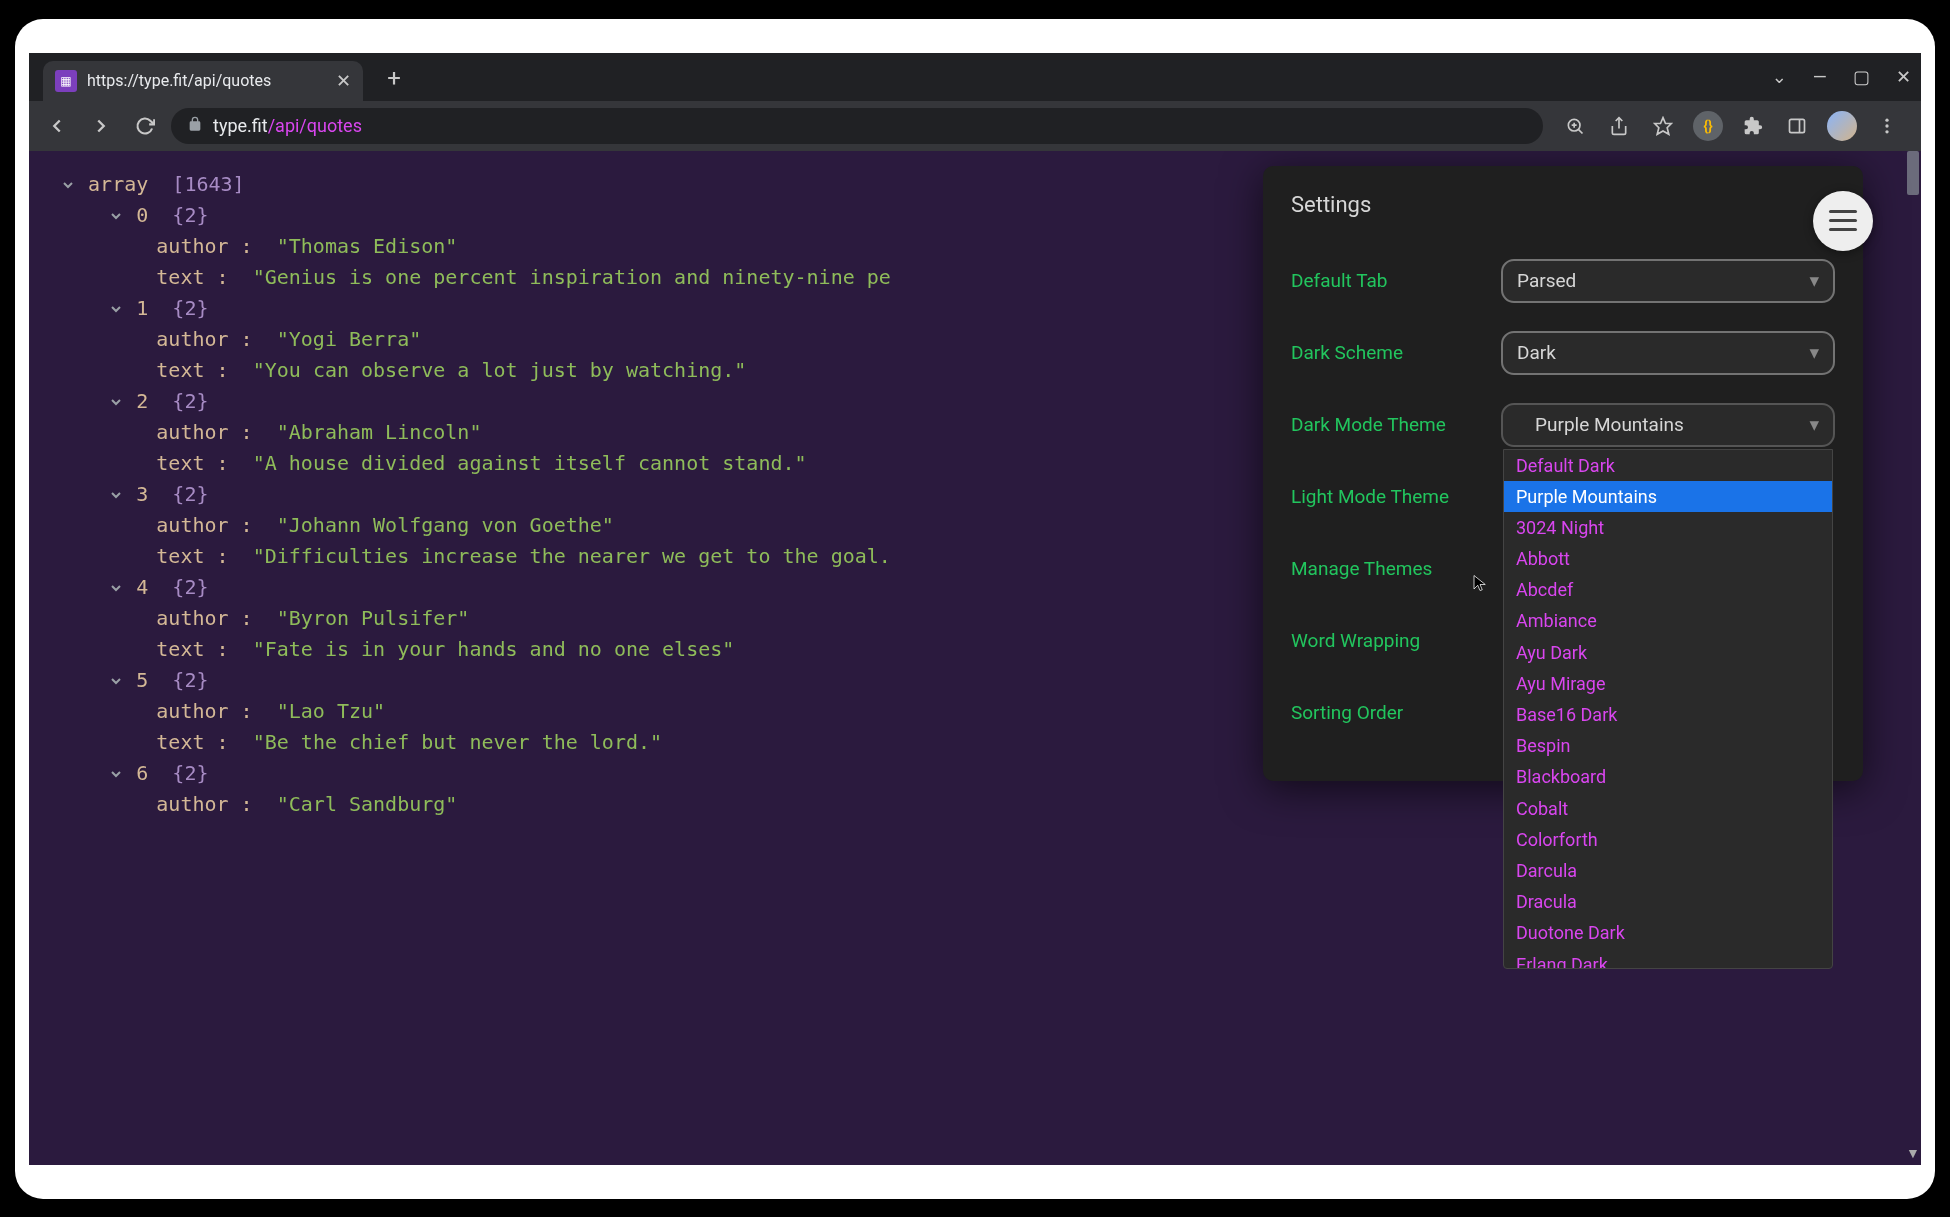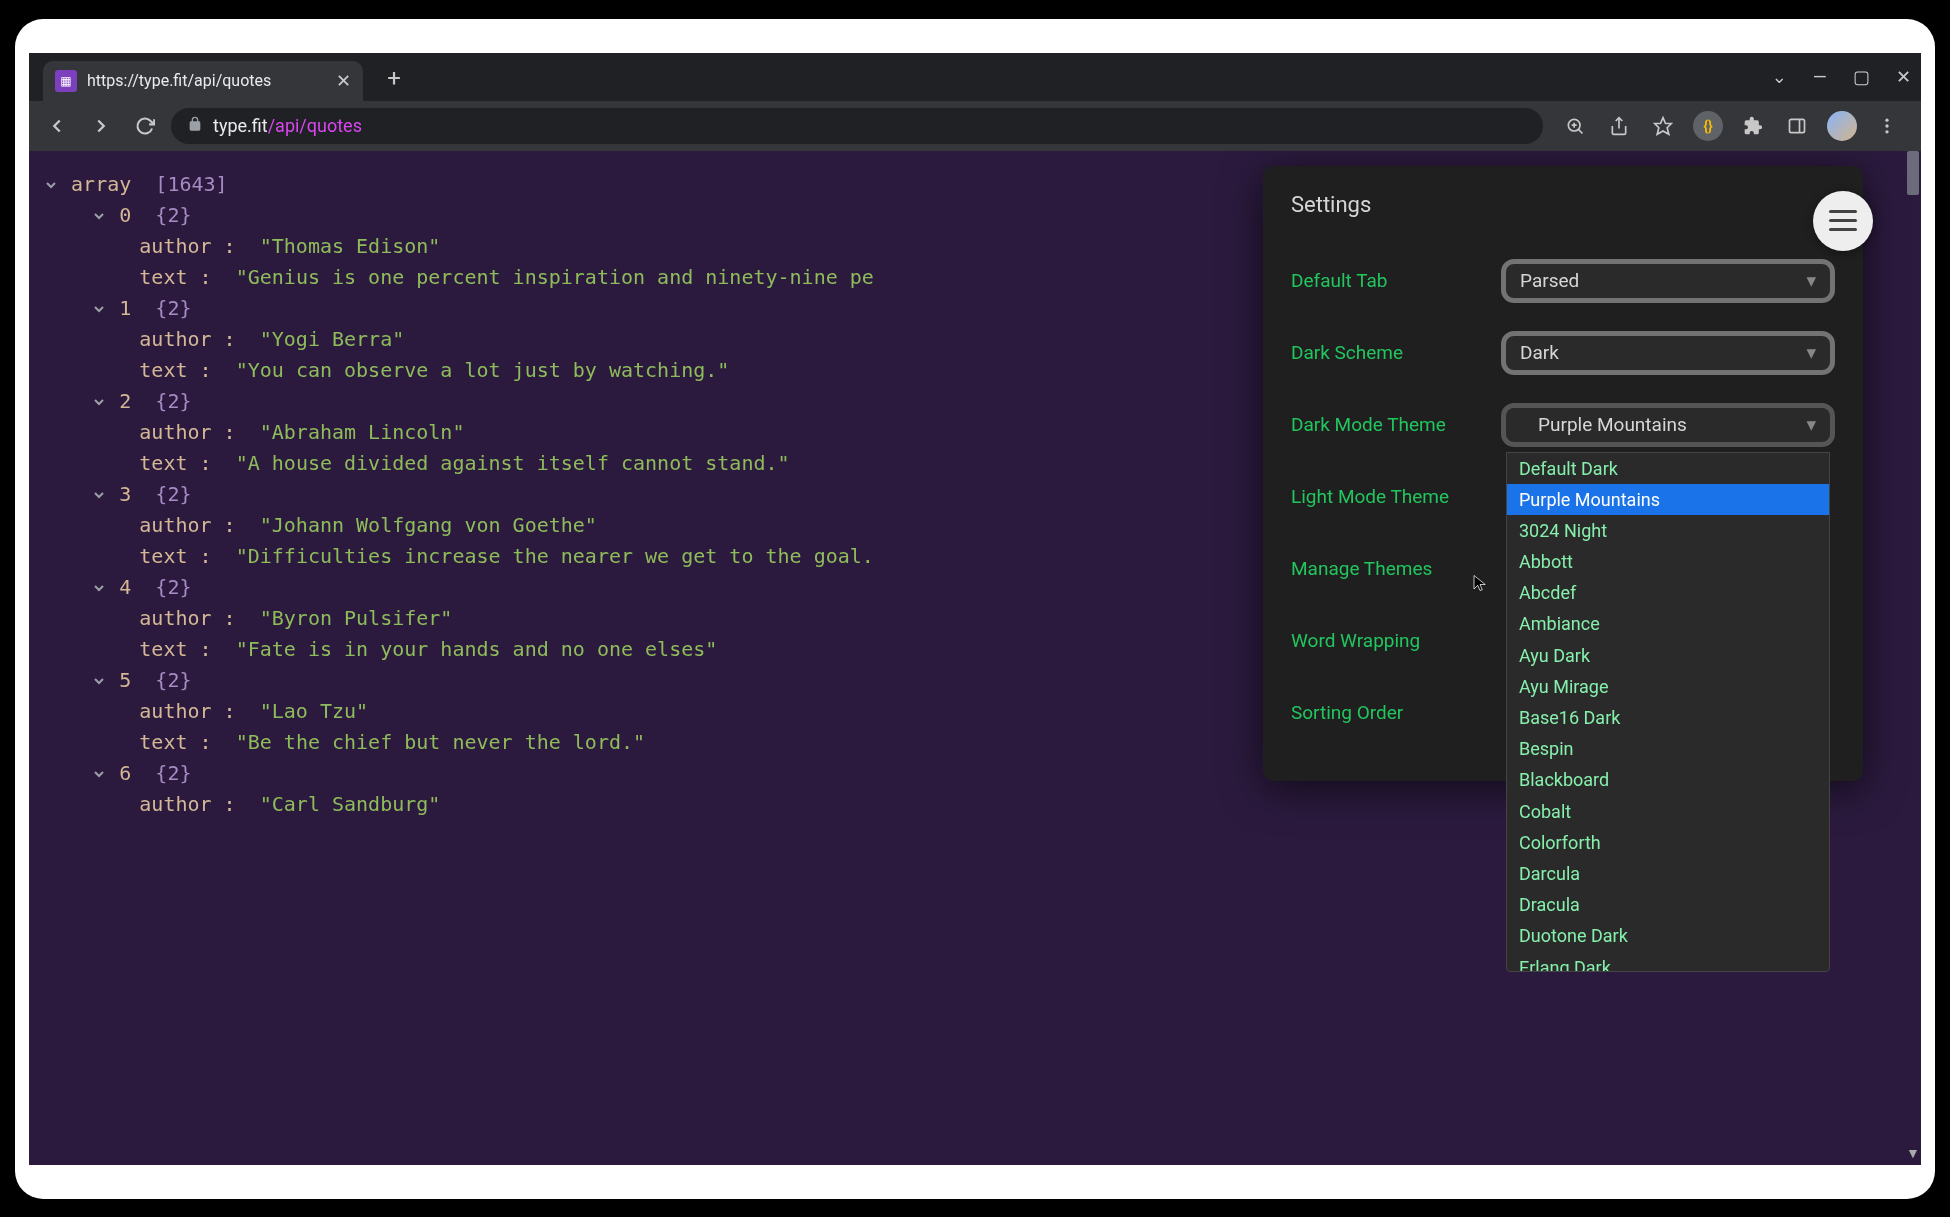--- a/index.html
+++ b/index.html
@@ -161,21 +161,21 @@
 
 .content {
   flex: 1;
   position: relative;
   background: #2b1a3e;
   overflow: hidden;
 }
 .json-pane {
   position: absolute;
   inset: 0;
-  padding: 18px 14px;
+  padding: 18px 31px;
   font-family: "Menlo", "Consolas", monospace;
   font-size: 20px;
   line-height: 1.55;
   color: #d4b896;
   overflow: hidden;
 }
 .json-line { white-space: pre; }
 .key { color: #d4b896; }
 .str { color: #8fbc5a; }
 .brace { color: #a78bc4; }
@@ -206,21 +206,21 @@
   height: 72px;
 }
 .setting-row label {
   flex: 0 0 210px;
   color: #22c55e;
 }
 .select {
   flex: 1;
   height: 44px;
   background: #2a2a2a;
-  border: 5px solid #737373;
+  border: 2px solid #737373;
   border-radius: 13px;
   display: flex;
   align-items: center;
   padding: 0 14px;
   color: #d6d6d6;
   cursor: pointer;
   position: relative;
 }
 .select.open { border-color: #555; padding-left: 32px; }
 .select .arrow {
@@ -236,21 +236,21 @@
   background: #2a2a2a;
   border: 1px solid #444;
   border-radius: 0 0 4px 4px;
   max-height: 520px;
   overflow: hidden;
   z-index: 10;
 }
 .dropdown .opt {
   padding: 3px 12px;
   font-size: 18px;
-  color: #86efac;
+  color: #d946ef;
   cursor: pointer;
   line-height: 1.4;
 }
 .dropdown .opt.selected {
   background: #1a73e8;
   color: #fff;
 }
 
 .fab {
   position: absolute;

